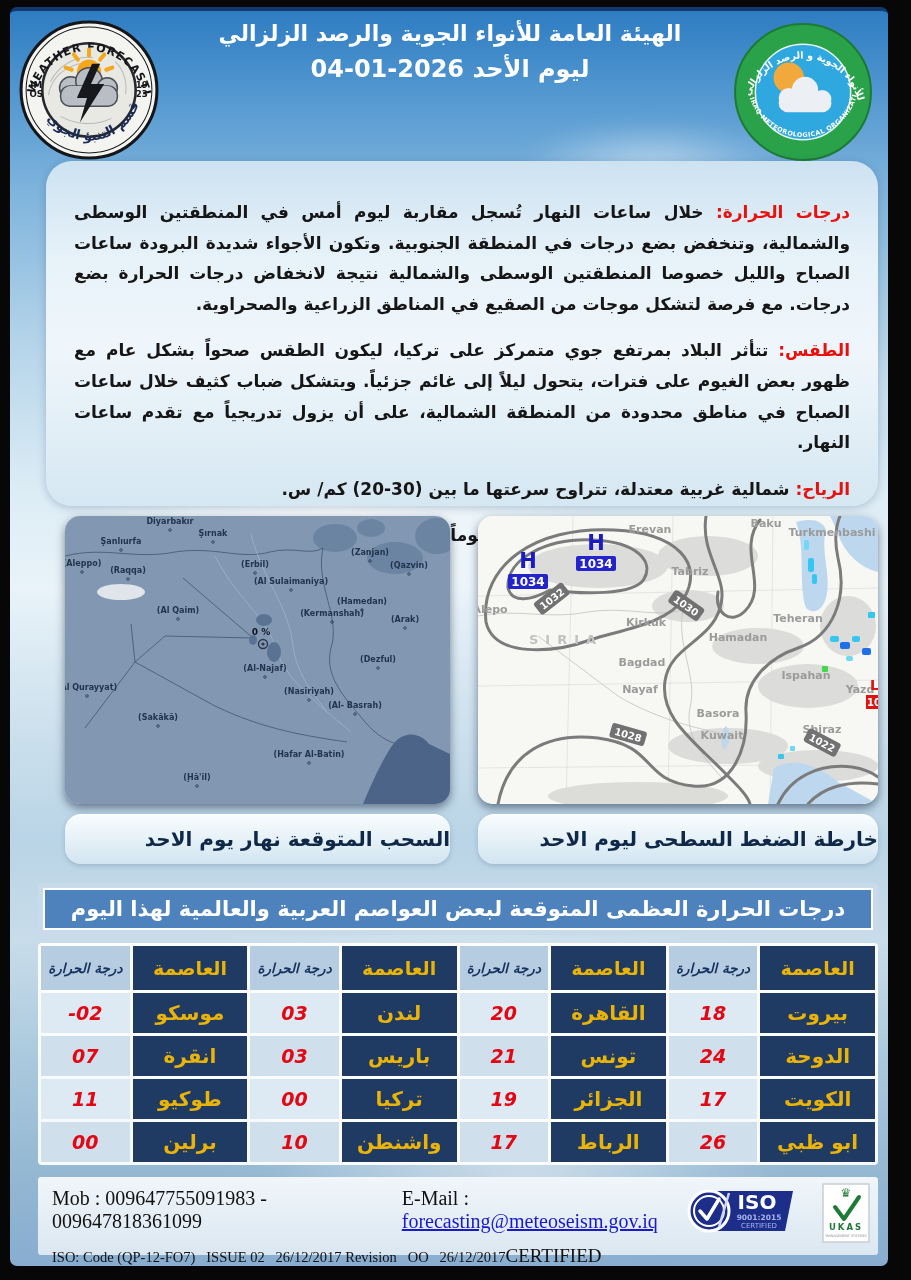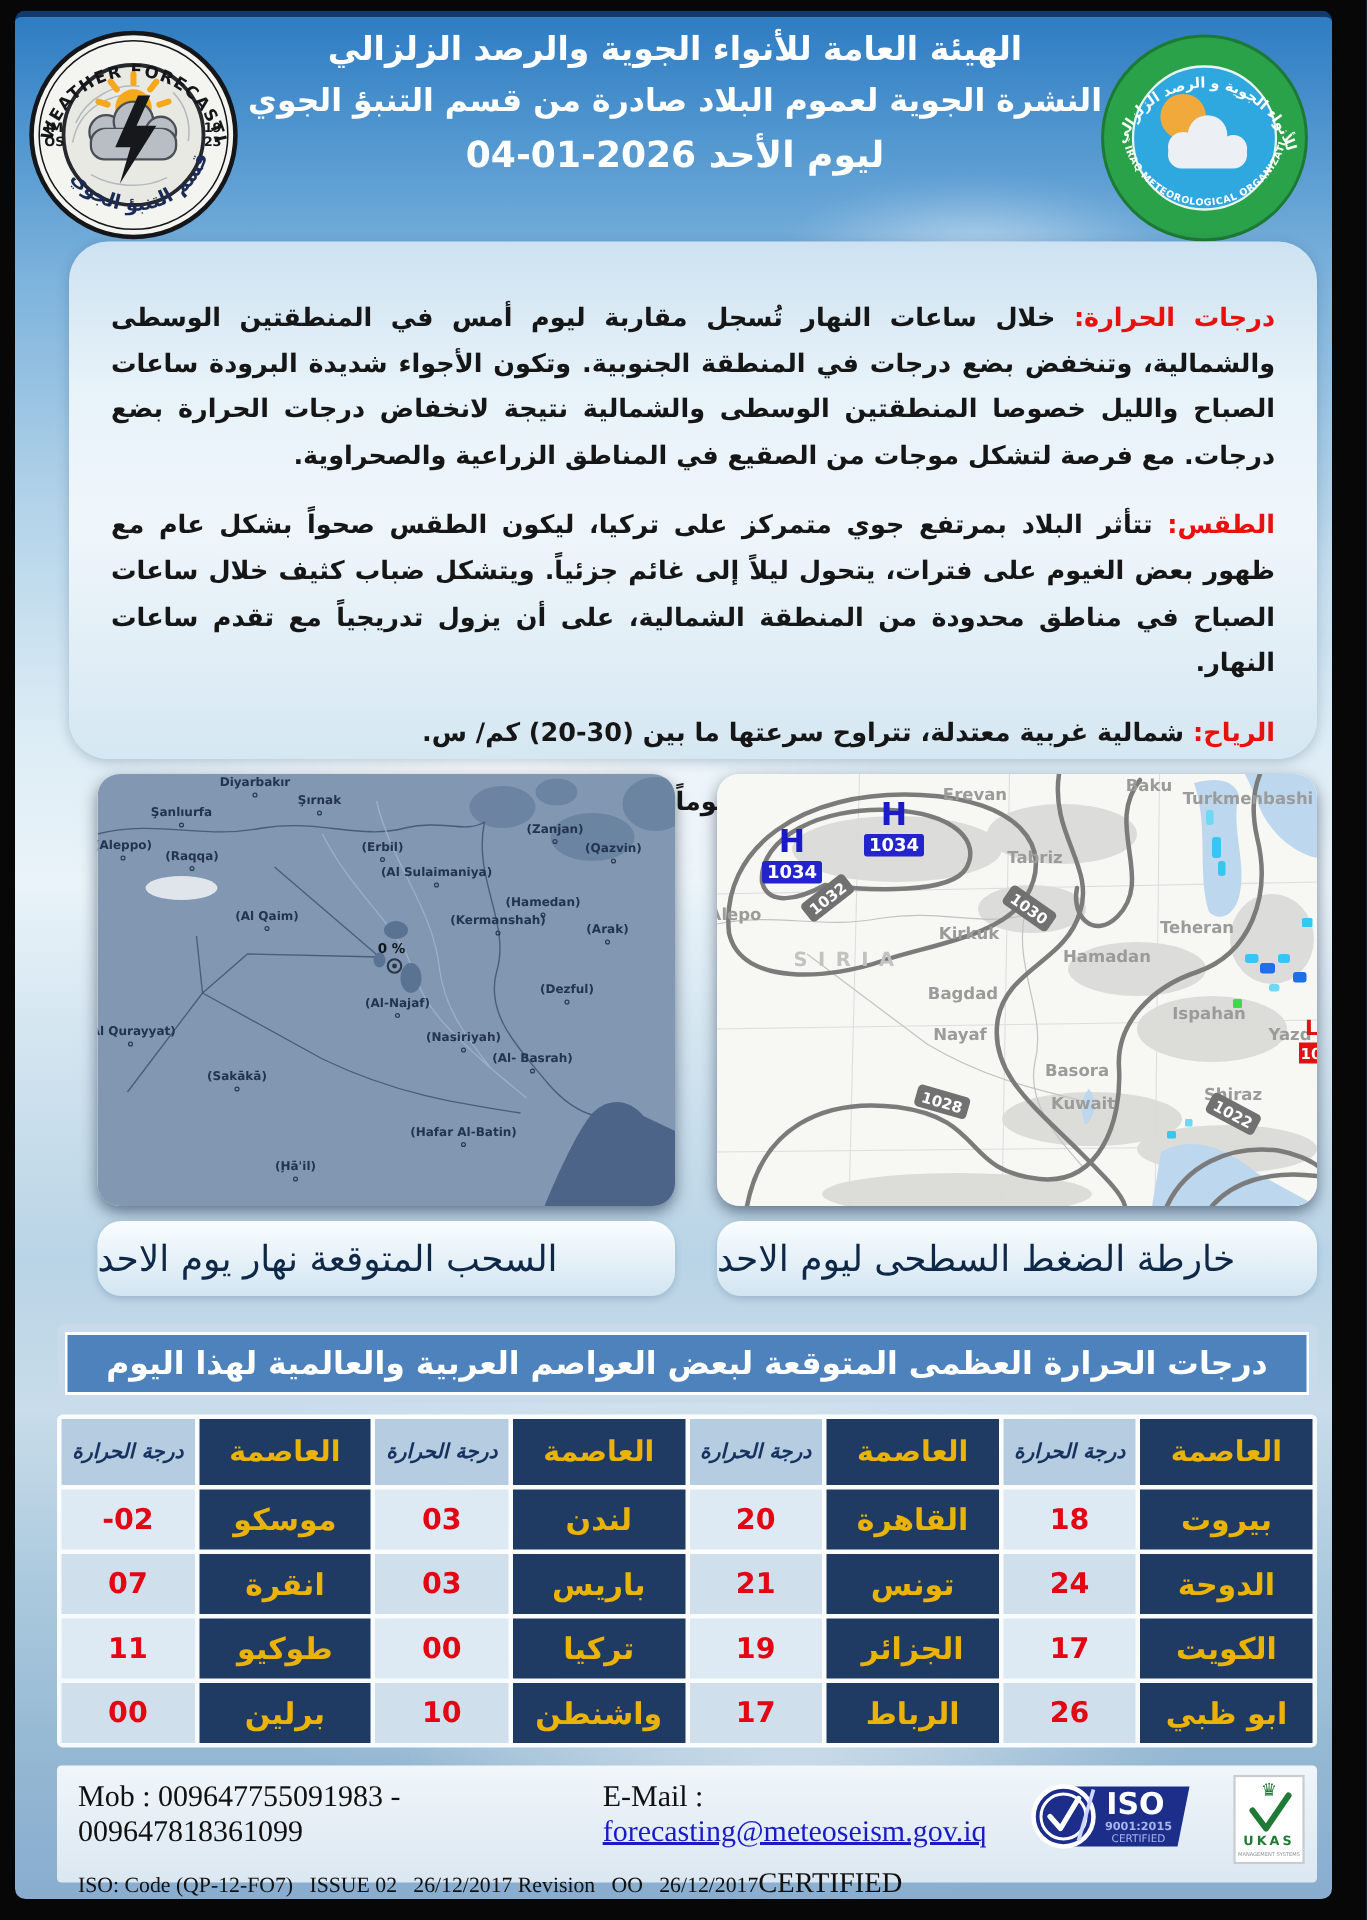--- a/index.html
+++ b/index.html
@@ -36,39 +36,39 @@
   }
   .panel p{margin:0 0 16px;font-size:17px;font-weight:bold;color:#161616;line-height:1.8;
     text-align:justify;text-align-last:right;}
   .panel .lbl{color:#e8110d;}
 
   
   .mapbox{border-radius:15px;overflow:hidden;box-shadow:0 4px 10px rgba(8,20,45,.5), inset 0 0 0 2px rgba(255,255,255,.25);}
   .map-clouds{left:55px;top:505px;width:385px;height:288px;}
   .map-press{left:468px;top:505px;width:400px;height:288px;}
   .caption{
-    height:50px;border-radius:16px;line-height:50px;text-align:left;direction:rtl;
-    background:linear-gradient(180deg,#fafdfe,#d2e5f1);color:#0f2847;font-size:24px;font-weight:normal;
+    height:50px;border-radius:16px;line-height:50px;text-align:right;direction:rtl;
+    background:linear-gradient(180deg,#fafdfe,#d2e5f1);color:#0f2847;font-size:20px;font-weight:bold;
     box-shadow:0 2px 5px rgba(30,60,100,.2);
   }
   .cap-clouds{left:55px;top:803px;width:385px;}
   .cap-press{left:468px;top:803px;width:400px;}
 
   
   .band-out{left:28px;top:872px;width:840px;background:#c9dbeb;border-radius:4px;padding:5px;box-sizing:border-box;}
   .band-in{background:#4d82bc;border:2px solid #fff;color:#fff;text-align:center;direction:rtl;
     font-size:21px;font-weight:bold;padding:7px 0;}
   .temps{left:28px;top:932px;width:840px;}
   table.tt{border-collapse:separate;border-spacing:3px;width:840px;background:rgba(255,255,255,.92);border-radius:4px;table-layout:fixed;}
   table.tt th,table.tt td{padding:0;text-align:center;vertical-align:middle;}
   .cap-h,.cap-c{width:114px;background:#1f3a63;color:#eab308;}
   .cap-h{font-size:19px;font-weight:bold;height:44px;}
   .temp-h{width:88px;background:#b6cce1;color:#16325f;font-size:13.5px;font-weight:bold;font-style:italic;height:44px;}
   .cap-c{font-size:20px;font-weight:bold;height:40px;}
-  .temp-c{width:88px;font-size:19px;font-weight:bold;color:#e30613;direction:ltr;}
+  .temp-c{width:88px;font-size:19px;font-weight:bold;color:#e30613;direction:ltr;font-style:italic;}
   tr.r-odd .temp-c{background:#dde9f3;}
   tr.r-even .temp-c{background:#cfdfeb;}
 
   
   .footer{left:28px;top:1166px;width:840px;height:78px;border-radius:3px;
     background:linear-gradient(180deg,#f0f6fa,#dbe7f1);
     font-family:"Liberation Serif",serif;color:#111;}
   .f-row1{position:absolute;left:14px;top:10px;width:660px;display:flex;justify-content:space-between;align-items:baseline;}
   .f-mob{font-size:20px;}
   .f-mail{font-size:20px;}
@@ -95,21 +95,20 @@
 
   <div class="cloud" style="left:30px;top:220px;width:330px;height:130px;opacity:.85"></div>
   <div class="cloud" style="left:470px;top:290px;width:430px;height:170px;opacity:.8"></div>
   <div class="cloud" style="left:60px;top:400px;width:520px;height:210px;opacity:.9"></div>
   <div class="cloud" style="left:510px;top:110px;width:260px;height:90px;opacity:.5"></div>
   <div class="cloud" style="left:90px;top:880px;width:720px;height:320px;opacity:.45"></div>
   <div class="cloud" style="left:260px;top:1080px;width:520px;height:170px;opacity:.5"></div>
 
   <div class="z hdr-title">
     <div class="l2">الهيئة العامة للأنواء الجوية والرصد الزلزالي</div>
-    <div class="l3">النشرة الجوية لعموم البلاد صادرة من قسم التنبؤ الجوي</div>
     <div class="l4">ليوم الأحد 2026-01-04</div>
   </div>
 
   <svg class="z logo logo-left" viewBox="0 0 140 140">
     <circle cx="70" cy="70" r="67" fill="#f4f4f0" stroke="#15161a" stroke-width="3"></circle>
     <circle cx="70" cy="70" r="62" fill="none" stroke="#15161a" stroke-width="1"></circle>
     <circle cx="70" cy="70" r="46" fill="#e9e9e3" stroke="#26282e" stroke-width="2.5"></circle>
     <g stroke="#a9aeb6" stroke-width="1" fill="none" opacity=".8">
       <path d="M32,62 C40,45 58,36 74,38"></path>
         <path d="M30,75 C34,52 56,40 80,44"></path>

